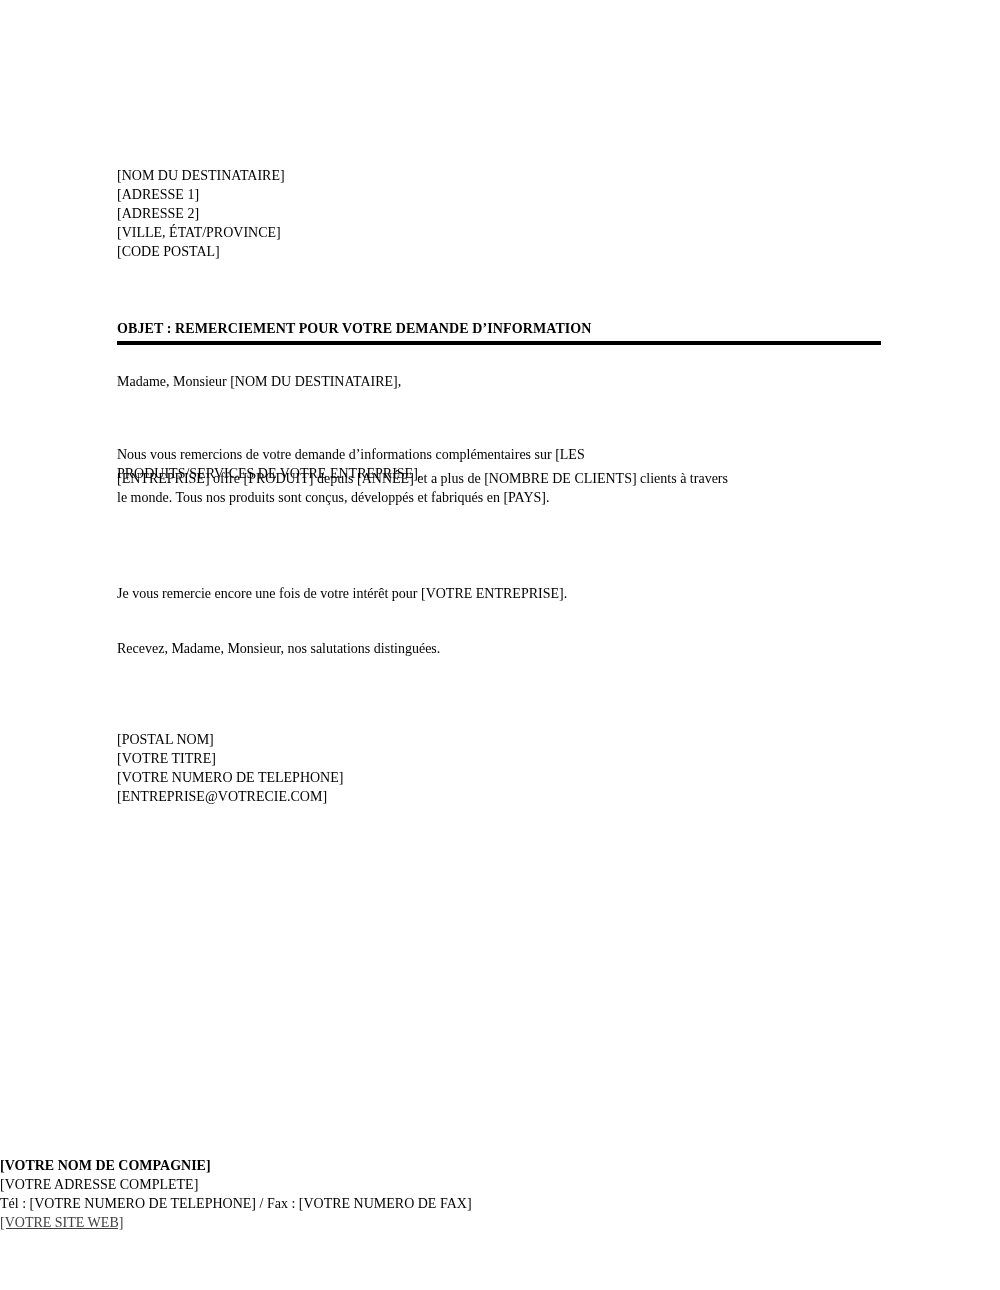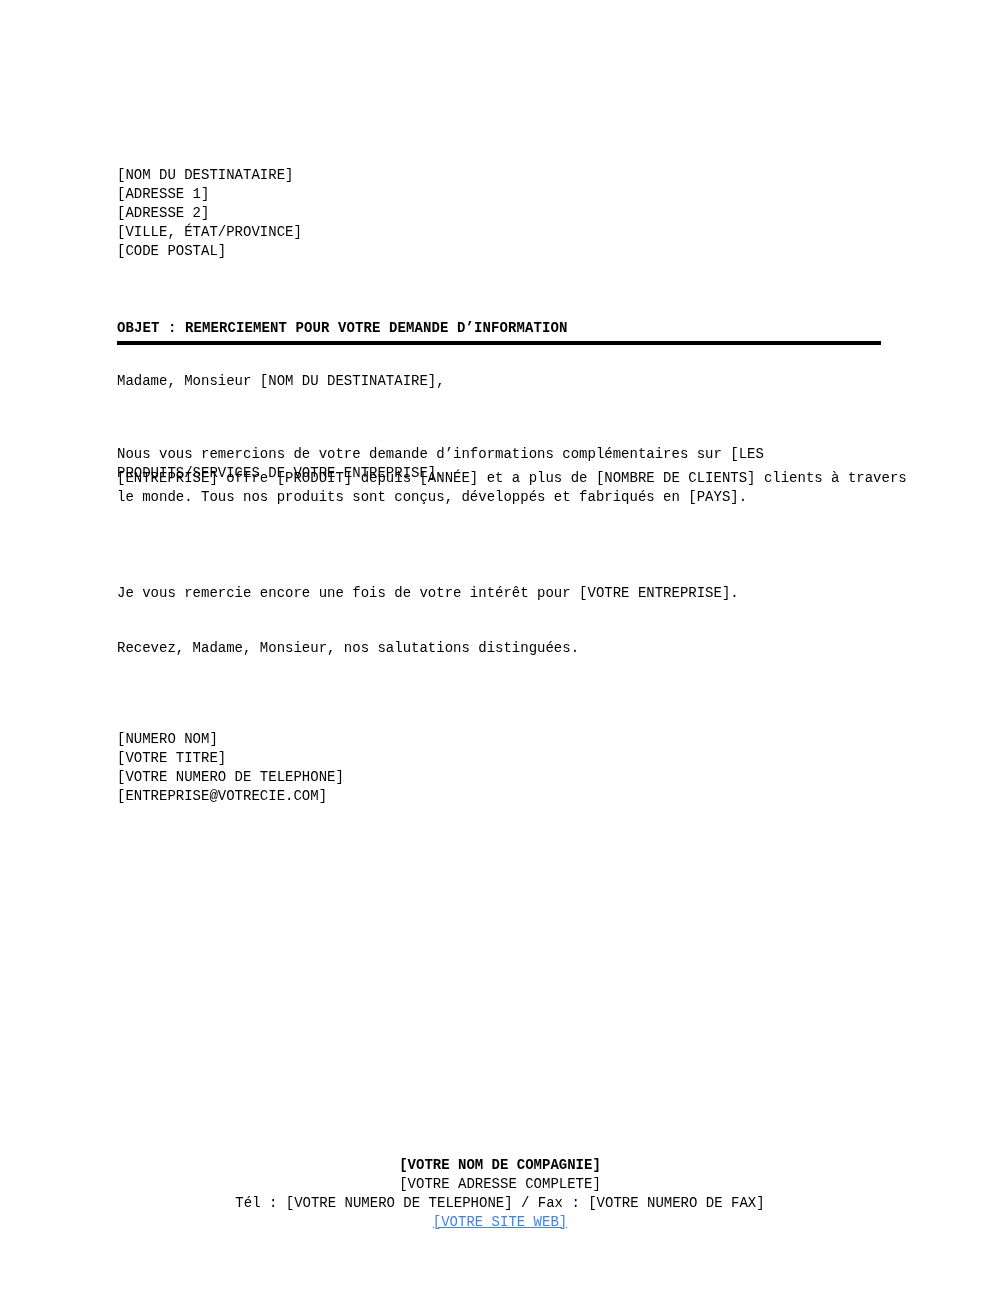--- a/index.html
+++ b/index.html
@@ -5,21 +5,21 @@
   html, body {
     margin: 0;
     padding: 0;
     background: #ffffff;
   }
   .page {
     position: relative;
     width: 1000px;
     height: 1290px;
     background: #ffffff;
-    font-family: Liberation Mono, monospace;
+    font-family: Liberation Serif, serif;
     font-size: 14px;
     line-height: 19px;
     color: #000000;
     overflow: hidden;
   }
   .abs { position: absolute; }
   .left-col { left: 117px; }
   .line { white-space: pre-line; }
   .recipient-block { top: 166px; }
   .subject-heading {
@@ -38,26 +38,26 @@
   .para-0       { top: 412px; margin-top: 33px; }
   .para-1       { top: 469px; }
   .para-2       { top: 527px; }
   .para-3       { top: 584px; }
   .closing      { top: 639px; }
   .signature-block { top: 730px; }
   .footer-block {
     top: 1156px;
     left: 0;
     width: 1000px;
-    text-align: center;
+    text-align: left;
   }
   .footer-company { font-weight: bold; }
   .footer-website a,
   .footer-website {
-    color: #3b82f6;
+    color: #404040;
   }
   .website-link {
     color: #1a1aee;
     text-decoration: underline;
     cursor: pointer;
   }
 </style>
 </head>
 <body>
 
@@ -76,21 +76,21 @@
 
   <p class="abs left-col para salutation">Madame, Monsieur [NOM DU DESTINATAIRE],</p>
   <p class="abs left-col para para-0">Nous vous remercions de votre demande d’informations complémentaires sur [LES
 PRODUITS/SERVICES DE VOTRE ENTREPRISE].</p>
   <p class="abs left-col para para-1">[ENTREPRISE] offre [PRODUIT] depuis [ANNÉE] et a plus de [NOMBRE DE CLIENTS] clients à travers
 le monde. Tous nos produits sont conçus, développés et fabriqués en [PAYS].</p>
   <p class="abs left-col para para-3">Je vous remercie encore une fois de votre intérêt pour [VOTRE ENTREPRISE].</p>
   <p class="abs left-col para closing">Recevez, Madame, Monsieur, nos salutations distinguées.</p>
 
   <div class="abs left-col signature-block">
-    <div class="line">[NUMERO NOM]</div>
+    <div class="line">[POSTAL NOM]</div>
     <div class="line">[VOTRE TITRE]</div>
     <div class="line">[VOTRE NUMERO DE TELEPHONE]</div>
     <div class="line">[ENTREPRISE@VOTRECIE.COM]</div>
   </div>
 
   <div class="abs footer-block">
     <div class="footer-company">[VOTRE NOM DE COMPAGNIE]</div>
     <div>[VOTRE ADRESSE COMPLETE]</div>
     <div>Tél : [VOTRE NUMERO DE TELEPHONE] / Fax : [VOTRE NUMERO DE FAX]</div>
     <div class="footer-website"><a class="website-link" href="#">[VOTRE SITE WEB]</a></div>

